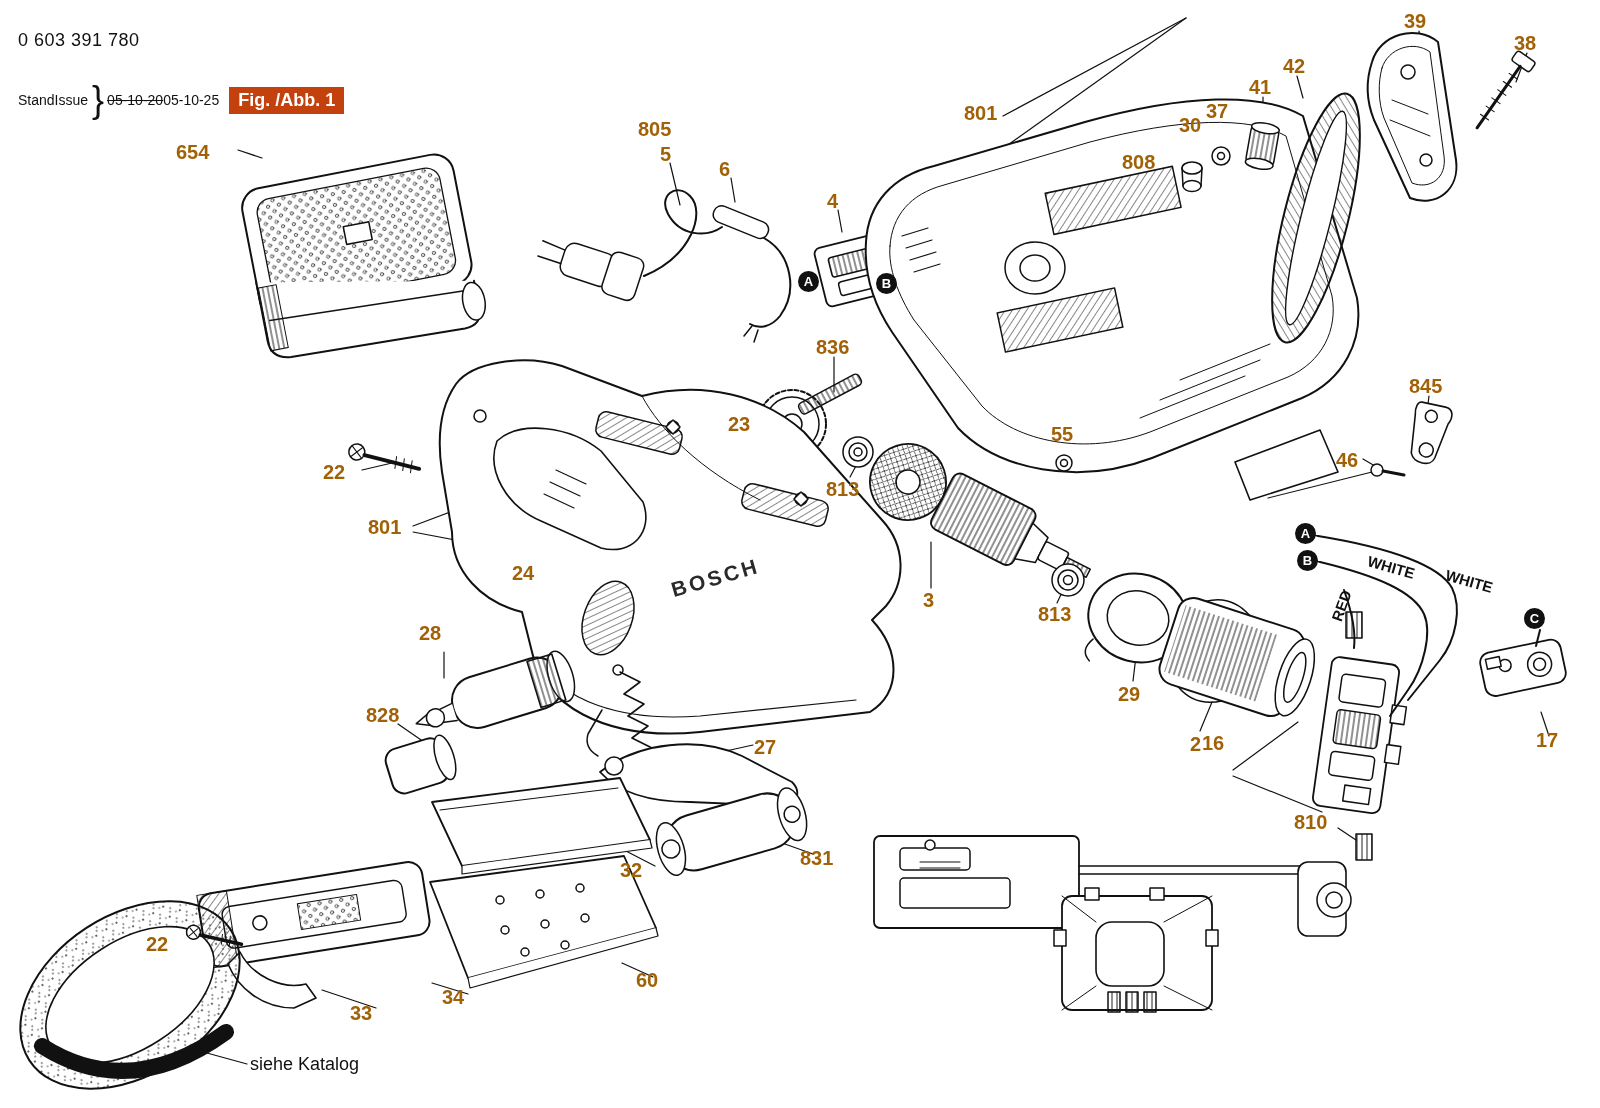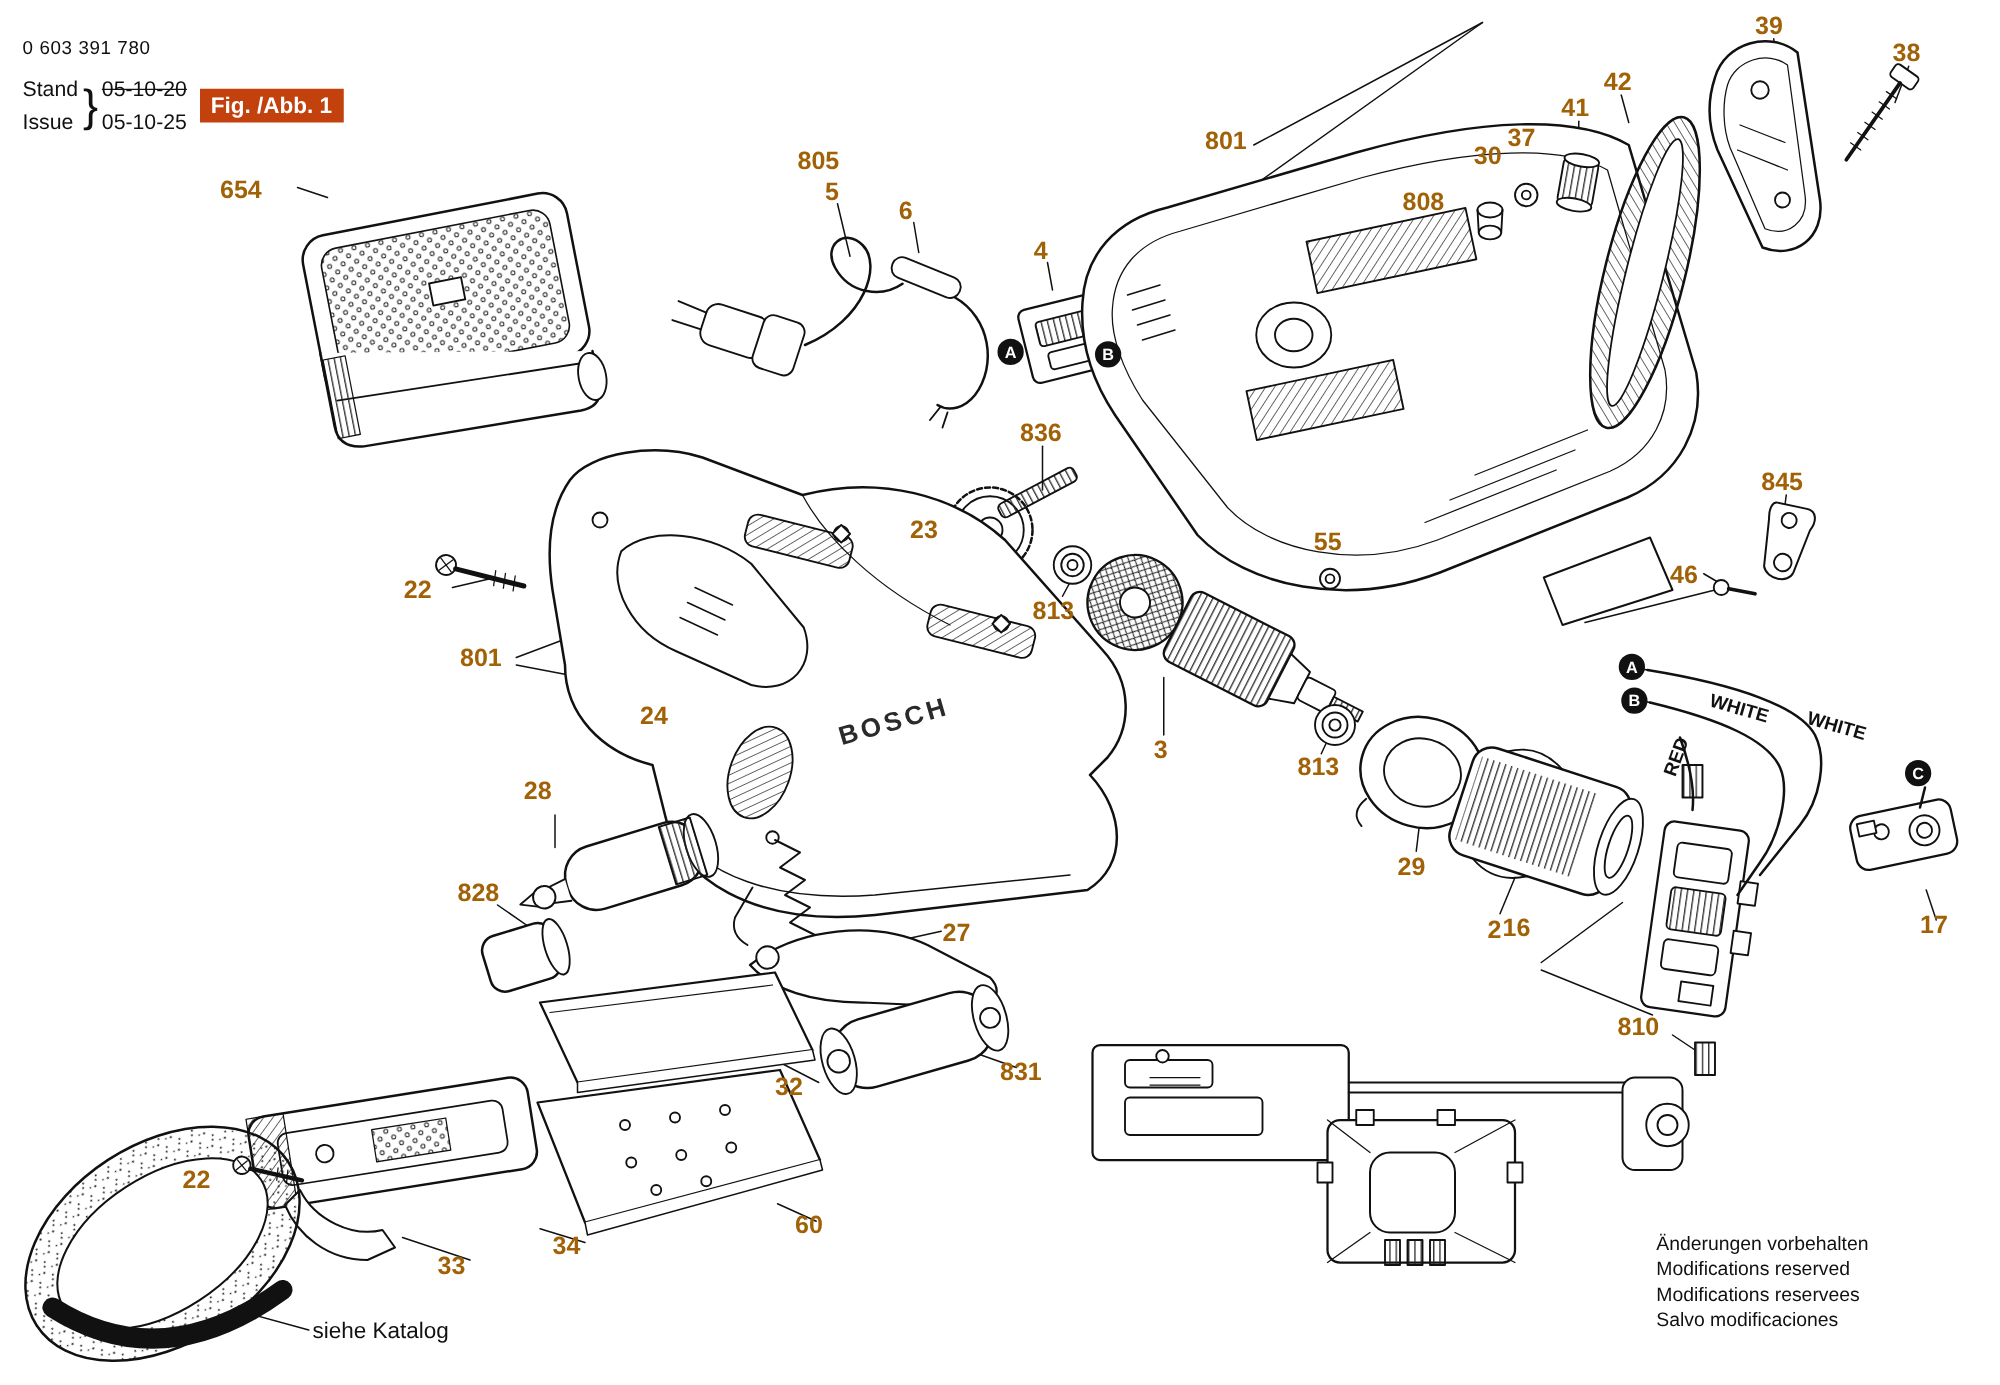--- a/index.html
+++ b/index.html
@@ -6,23 +6,23 @@
   html,body { width:1600px; height:1108px; background:#fff; font-family:"Liberation Sans", sans-serif; position:relative; overflow:hidden; }
   .stage { position:absolute; inset:0; }
   svg.drawing { position:absolute; left:0; top:0; }
   .callout { position:absolute; font-weight:bold; font-size:20px; color:#a16207; white-space:nowrap; }
   .marker { position:absolute; width:21px; height:21px; border-radius:50%; background:#111; color:#fff;
             font-size:13px; font-weight:bold; line-height:21px; text-align:center; }
   .wirelabel { position:absolute; font-weight:bold; font-size:15px; color:#111; white-space:nowrap; transform-origin:left center; }
   .brand { position:absolute; left:670px; top:566px; transform:rotate(-16deg); font-weight:bold;
            font-size:21px; letter-spacing:3px; color:#2a2a2a; }
   .header { position:absolute; left:18px; top:30px; color:#111; }
-  .doc-number { font-size:15px; margin-bottom:12px; letter-spacing:0.5px; }
+  .doc-number { font-size:18px; margin-bottom:28px; letter-spacing:0.5px; }
   .issue-row { display:flex; align-items:center; }
-  .issue-col { display:flex; flex-direction:column; font-size:17px; line-height:1.5; }
+  .issue-col { display:flex; flex-direction:row; font-size:14px; line-height:1.5; }
   .brace { font-size:36px; font-weight:400; margin:0 3px 0 4px; }
   .strike { text-decoration:line-through; }
   .fig-box { background:#c2410c; color:#fff; font-weight:bold; font-size:18px; padding:3px 9px; margin-left:10px; }
   .footer-notes { position:absolute; left:1325px; top:986px; font-size:15.5px; line-height:1.32; color:#111; }
   .catalog-note { position:absolute; left:250px; top:1054px; font-weight:normal; font-size:18px; color:#111; }
 </style>
 </head>
 <body>
 
 <div class="stage">
@@ -447,20 +447,14 @@
   <div class="marker" style="left:1524px;top:608px">C</div>
 
   <div class="wirelabel" style="left:1368px;top:552px;transform:rotate(16deg)">WHITE</div>
   <div class="wirelabel" style="left:1446px;top:566px;transform:rotate(16deg)">WHITE</div>
   <div class="wirelabel" style="left:1336px;top:612px;transform:rotate(-70deg)">RED</div>
 
   <div class="brand">BOSCH</div>
 
   <div class="catalog-note">siehe Katalog</div>
 
-  <div class="footer-notes">
-    <div>Änderungen vorbehalten</div>
-    <div>Modifications reserved</div>
-    <div>Modifications reservees</div>
-    <div>Salvo modificaciones</div>
-  </div>
 
 </div>
 
 </body></html>

